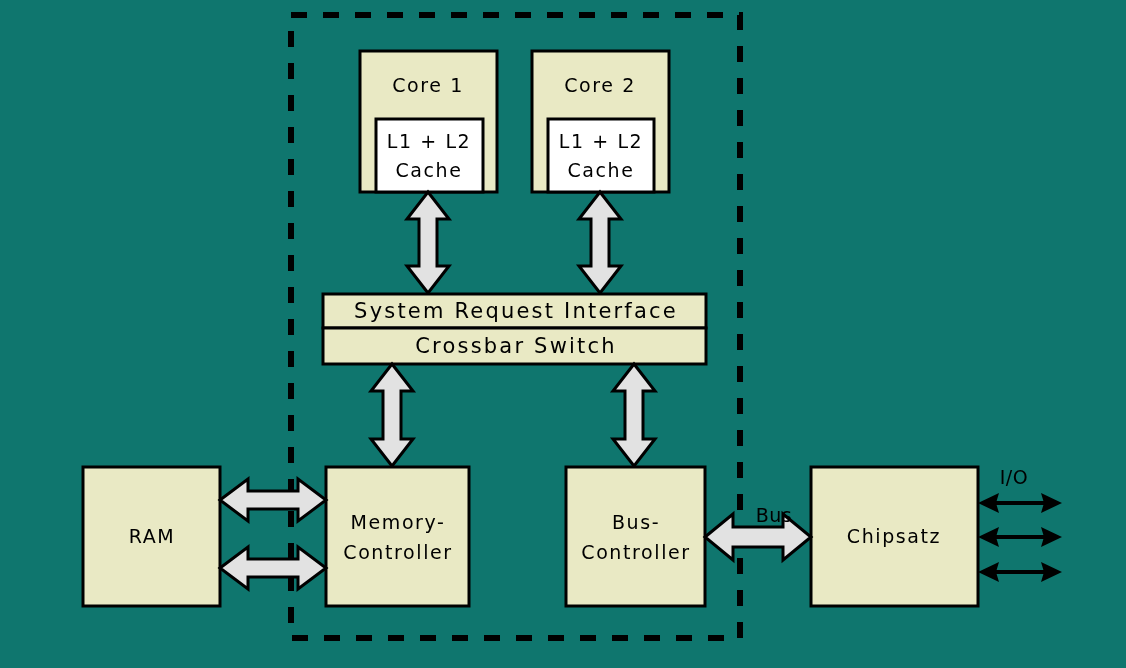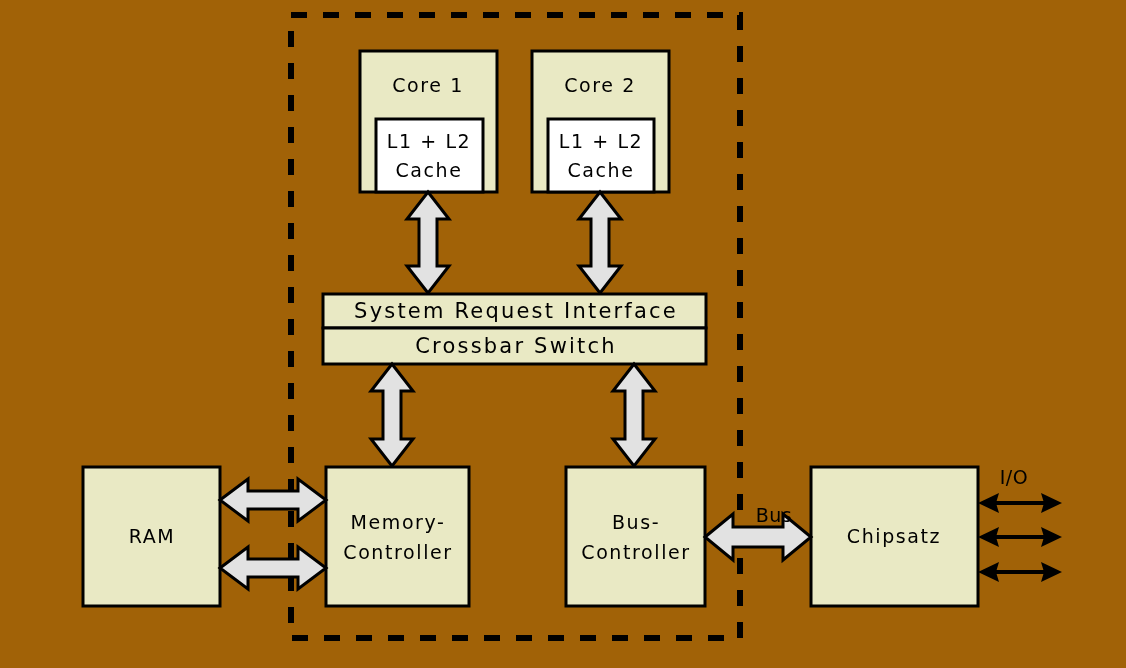--- a/index.html
+++ b/index.html
@@ -7,21 +7,21 @@
     padding: 0;
     background: #ffffff;
   }
   body {
     font-family: "DejaVu Sans", sans-serif;
   }
   #diagram-root {
     position: relative;
     width: 1126px;
     height: 668px;
-    background: #a16207;
+    background: #0f766e;
     overflow: hidden;
   }
   svg#diagram-svg {
     position: absolute;
     left: 0;
     top: 0;
     width: 1126px;
     height: 668px;
   }
   .box-text {

